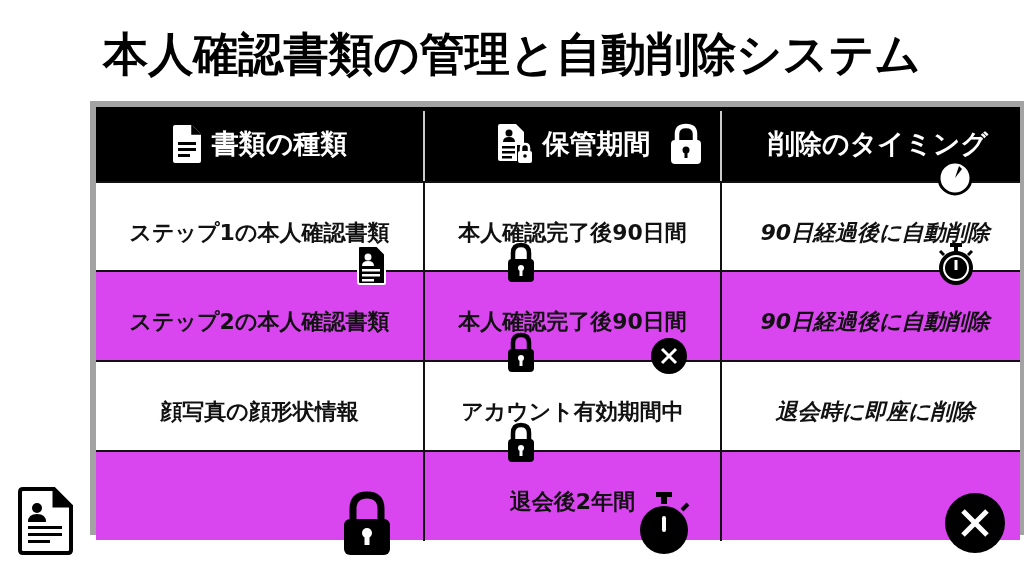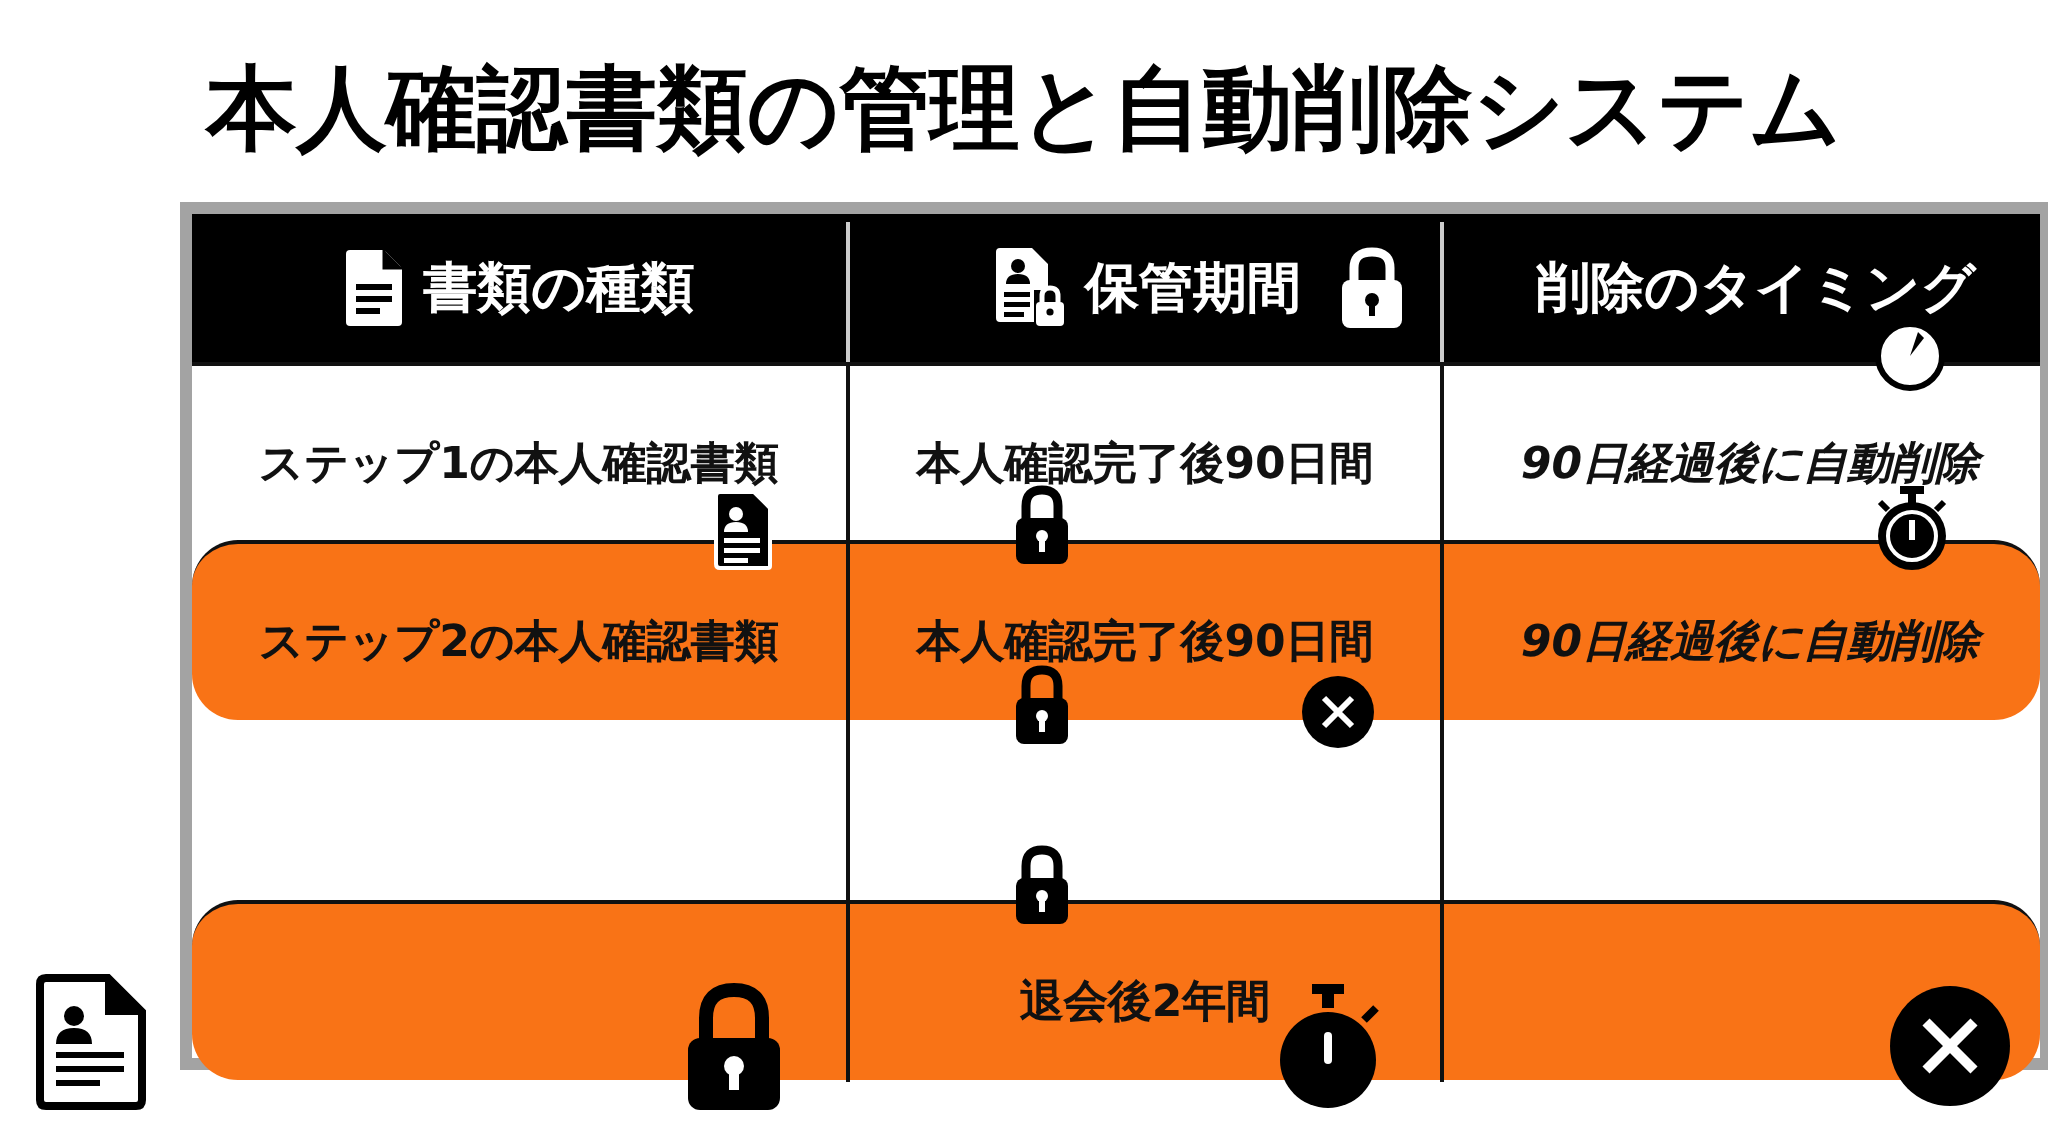--- a/index.html
+++ b/index.html
@@ -16,21 +16,21 @@
     position: absolute; left: 44px; top: 101px; width: 936px; height: 434px;
     border: 6px solid #a3a3a3; box-sizing: border-box; background: #fff; margin-left: 46px;
   }
   .header { position: absolute; left: 0; top: 0; width: 100%; height: 74px; background: #000; }
   .hcell {
     position: absolute; top: 0; height: 74px; display: flex; align-items: center; justify-content: center;
     color: #fff; font-weight: bold; font-size: 27px; gap: 10px;
   }
   .hsep { position: absolute; top: 4px; width: 2px; height: 70px; background: #ccc; }
   .row { position: absolute; left: 0; width: 100%; height: 90px; border-top: 2px solid #111; box-sizing: border-box; }
-  .row.alt { background: #f97316; border-radius: 23px; }
+  .row.alt { background: #d946ef; }
   .cell {
     position: absolute; top: 0; height: 100px; display: flex; align-items: center; justify-content: center;
     font-weight: bold; font-size: 22px; color: #111; text-align: center; line-height: 1.3;
   }
   .vline { position: absolute; top: 74px; width: 2px; height: 360px; background: #111; }
   .c1 { left: 0; width: 327px; }
   .c2 { left: 329px; width: 295px; }
   .c3 { left: 626px; width: 306px; font-style: italic; }
   .icon { position: absolute; display: block; }
 </style>
@@ -80,20 +80,25 @@
 
   <div class="row" style="top:74px;">
     <div class="cell c1">ステップ1の本人確認書類</div>
     <div class="cell c2">本人確認完了後90日間</div>
     <div class="cell c3">90日経過後に自動削除</div>
   </div>
   <div class="row alt" style="top:163px;">
     <div class="cell c1">ステップ2の本人確認書類</div>
     <div class="cell c2">本人確認完了後90日間</div>
     <div class="cell c3">90日経過後に自動削除</div>
+  </div>
+  <div class="row" style="top:253px;">
+    <div class="cell c1">顔写真の顔形状情報</div>
+    <div class="cell c2">アカウント有効期間中</div>
+    <div class="cell c3">退会時に即座に削除</div>
   </div>
   <div class="row alt" style="top:343px;">
     <div class="cell c2">退会後2年間</div>
   </div>
 
   <div class="vline" style="left:327px;"></div>
   <div class="vline" style="left:624px;"></div>
 </div>
 
 <svg class="icon" style="left:935px;top:152px;" width="40" height="46" viewBox="0 0 40 46">

